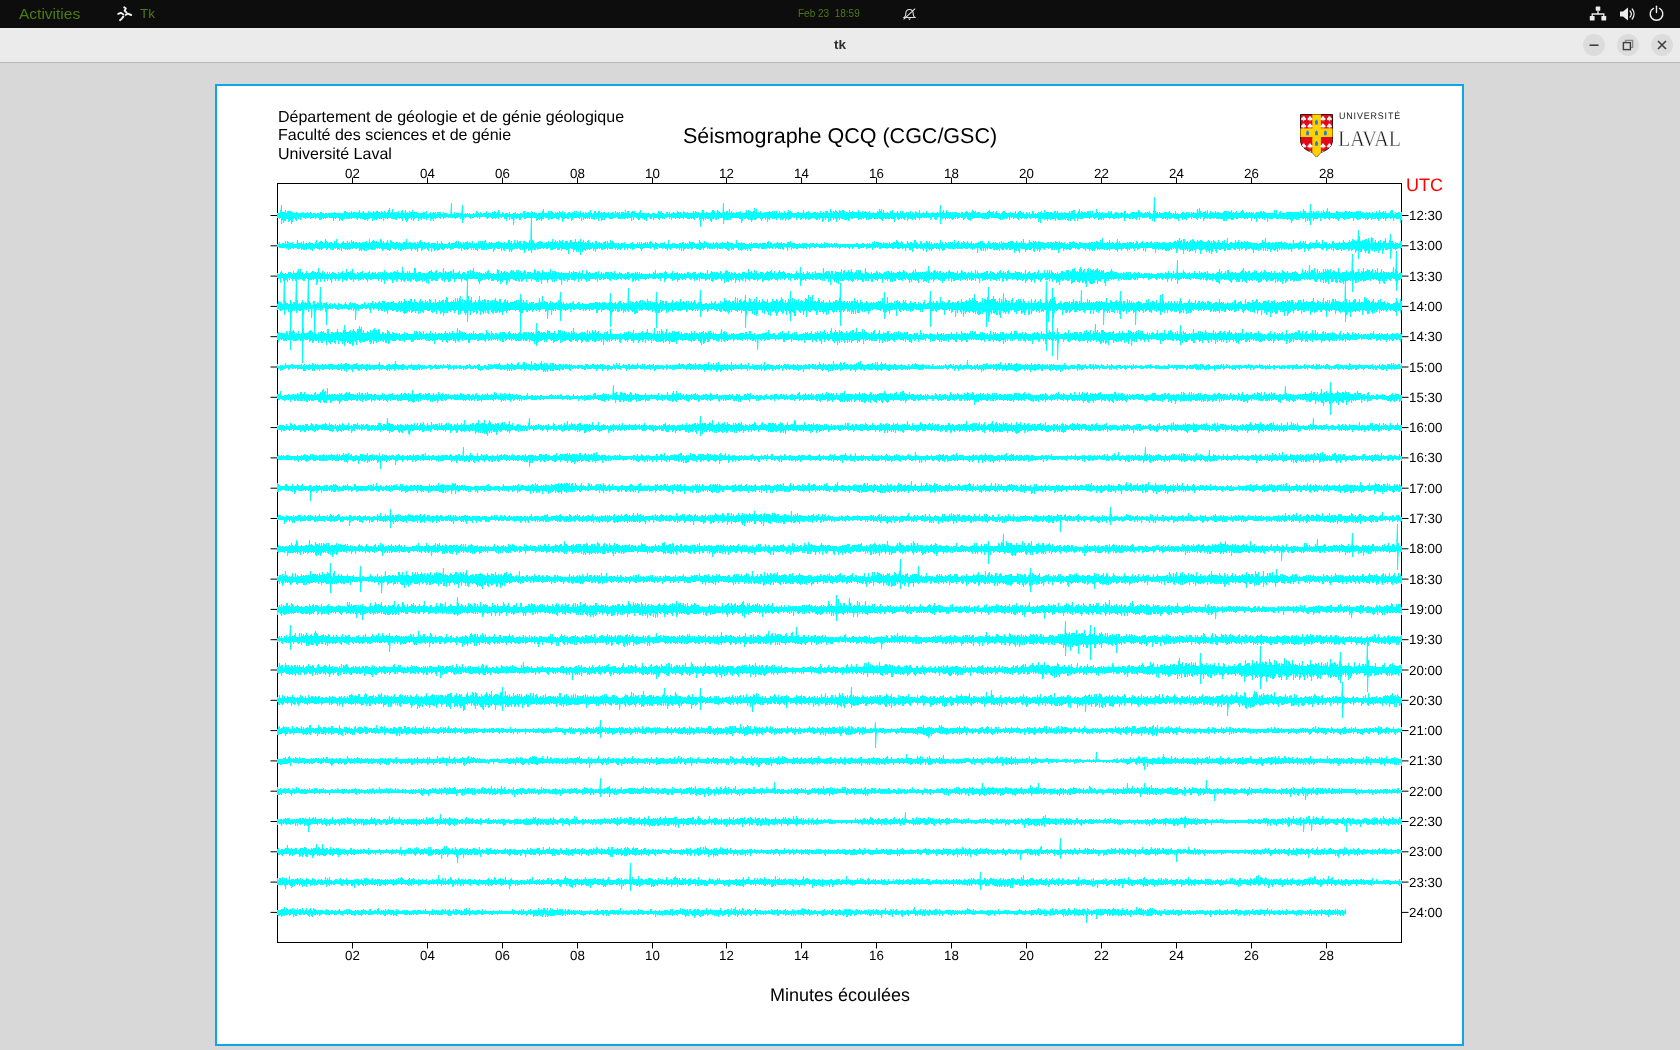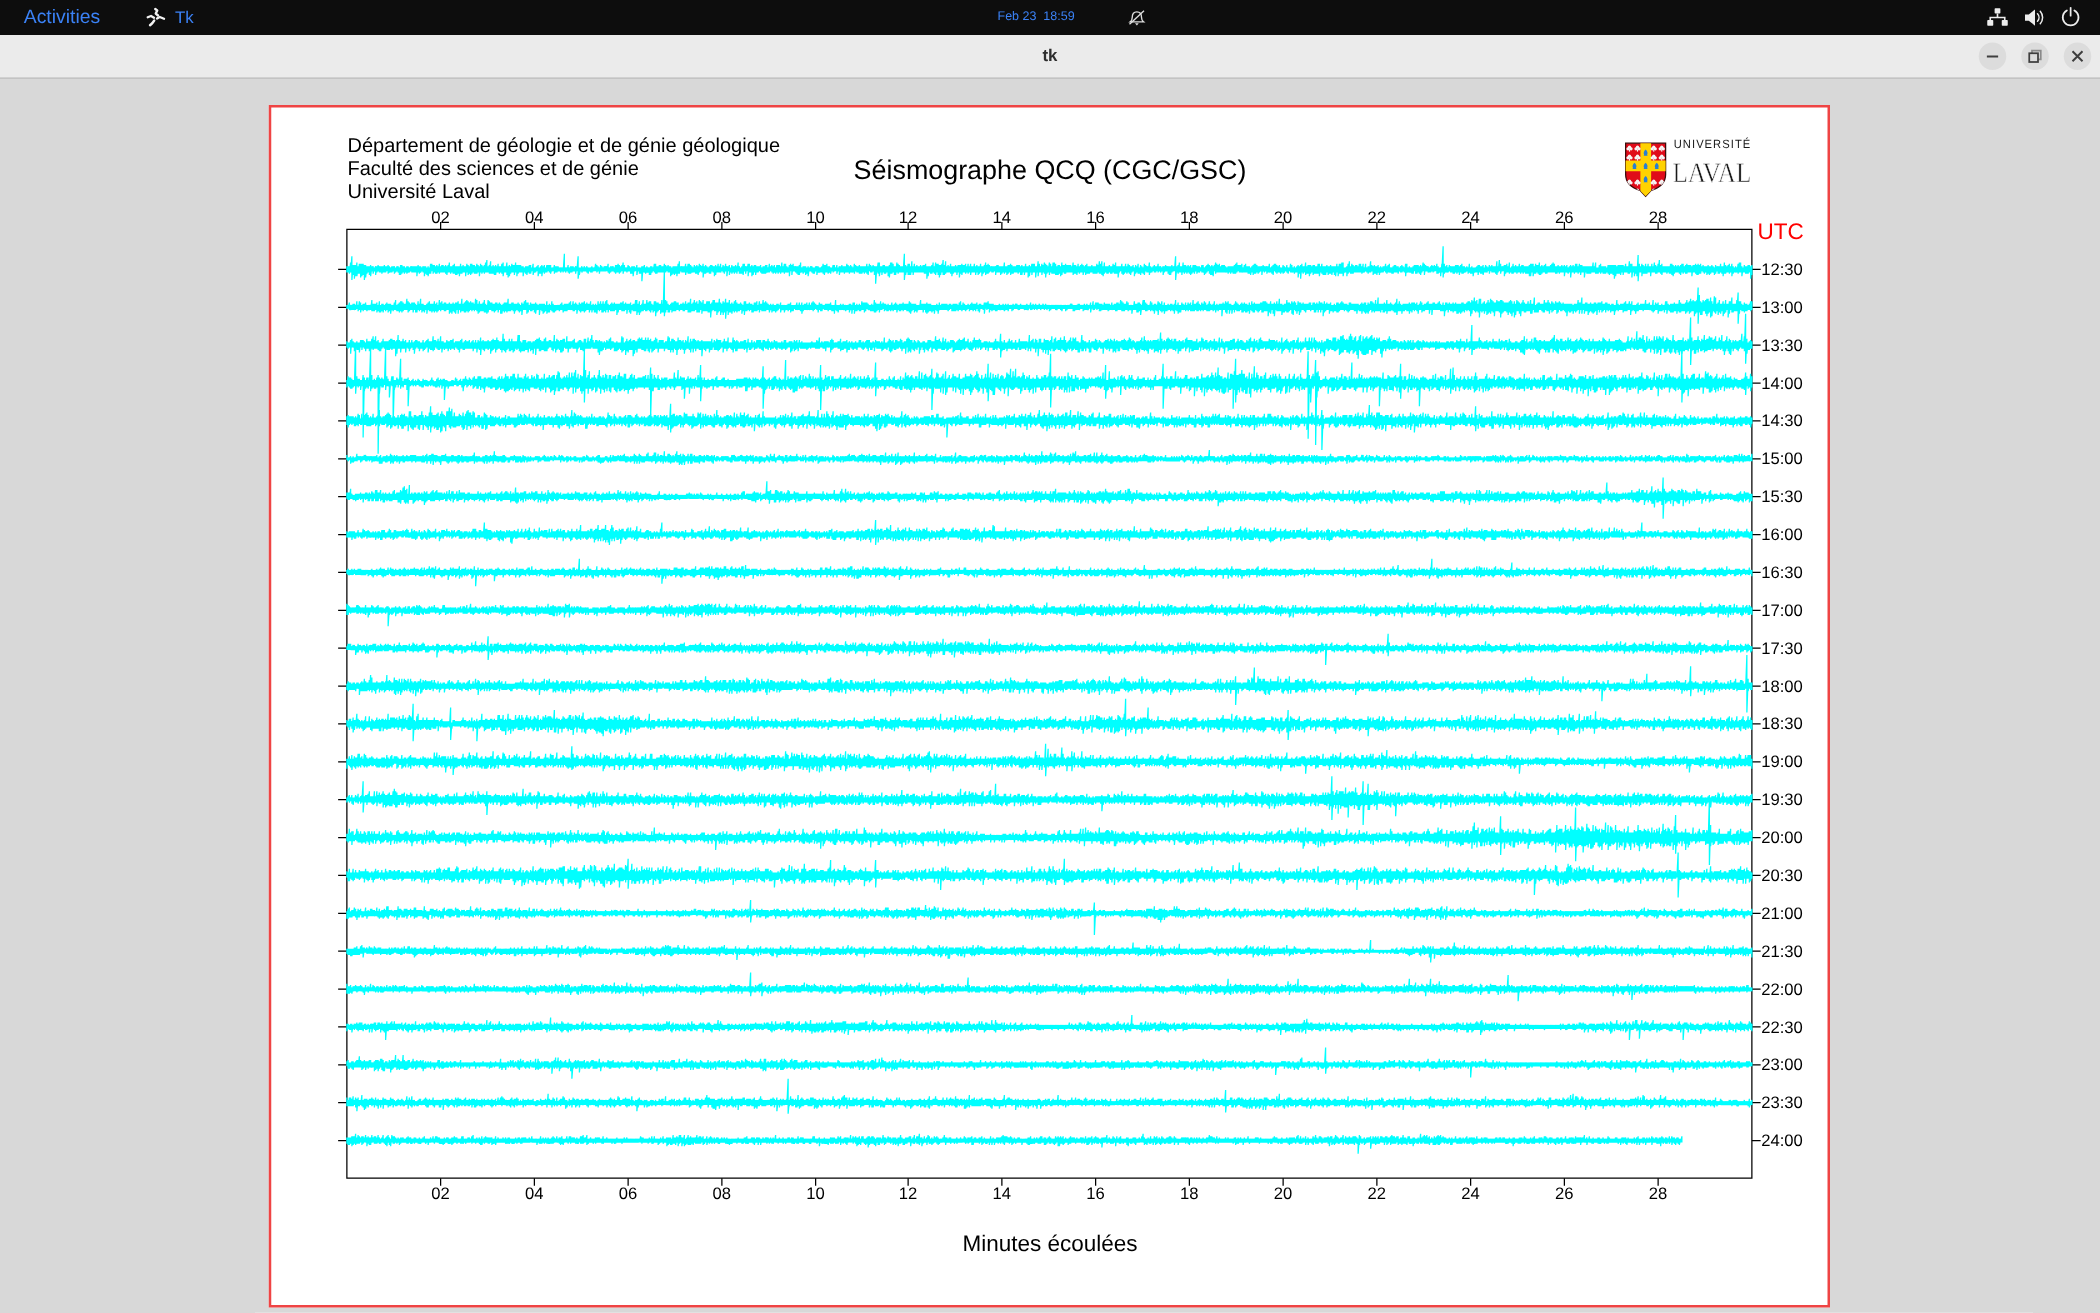--- a/index.html
+++ b/index.html
@@ -1,27 +1,27 @@
 <!DOCTYPE html>
 <html><head>
 <meta charset="utf-8">
 <style>
   * { margin:0; padding:0; box-sizing:border-box; }
   html,body { width:1680px; height:1050px; overflow:hidden; background:#d8d8d8;
     font-family:"Liberation Sans", sans-serif; }
   #topbar { position:absolute; left:0; top:0; width:1680px; height:28px; background:#0d0d0d; }
-  #topbar .t { position:absolute; top:0; height:28px; line-height:28px; color:#3b82f6; font-size:13.5px; }
+  #topbar .t { position:absolute; top:0; height:28px; line-height:28px; color:#4d7c0f; font-size:13.5px; }
   #titlebar { position:absolute; left:0; top:28px; width:1680px; height:35px; background:#ebebeb;
     border-bottom:1px solid #b8b8b8; }
   #titlebar .title { position:absolute; left:0; width:100%; text-align:center; top:0; height:34px;
      line-height:34px; font-size:13.5px; font-weight:bold; color:#2e2e2e; }
   .wbtn { position:absolute; top:34px; width:22px; height:22px; border-radius:11px; background:#dcdcdc; }
   .wbtn svg { position:absolute; left:0; top:0; }
   #panel { position:absolute; left:215px; top:84px; width:1249px; height:962px;
-     background:#ffffff; border:2px solid #ef4444; }
+     background:#ffffff; border:2px solid #0ea5e9; }
 </style>
 </head>
 <body>
 <div id="topbar">
   <div class="t" style="left:19px; font-size:15.5px">Activities</div>
   <div class="t" style="left:140px">Tk</div>
   <div class="t" style="left:798px; font-size:10px; font-weight:500">Feb 23&nbsp;&nbsp;18:59</div>
   <svg width="18" height="18" viewBox="0 0 18 18" style="position:absolute;left:116px;top:5px">
       <g stroke="#f2f2f2" stroke-width="1.9" fill="none" stroke-linecap="round" stroke-linejoin="round">
         <path d="M8.2 2.2 l1.6 1.2 l-1.2 2.4 l1.8 1.6"></path>

